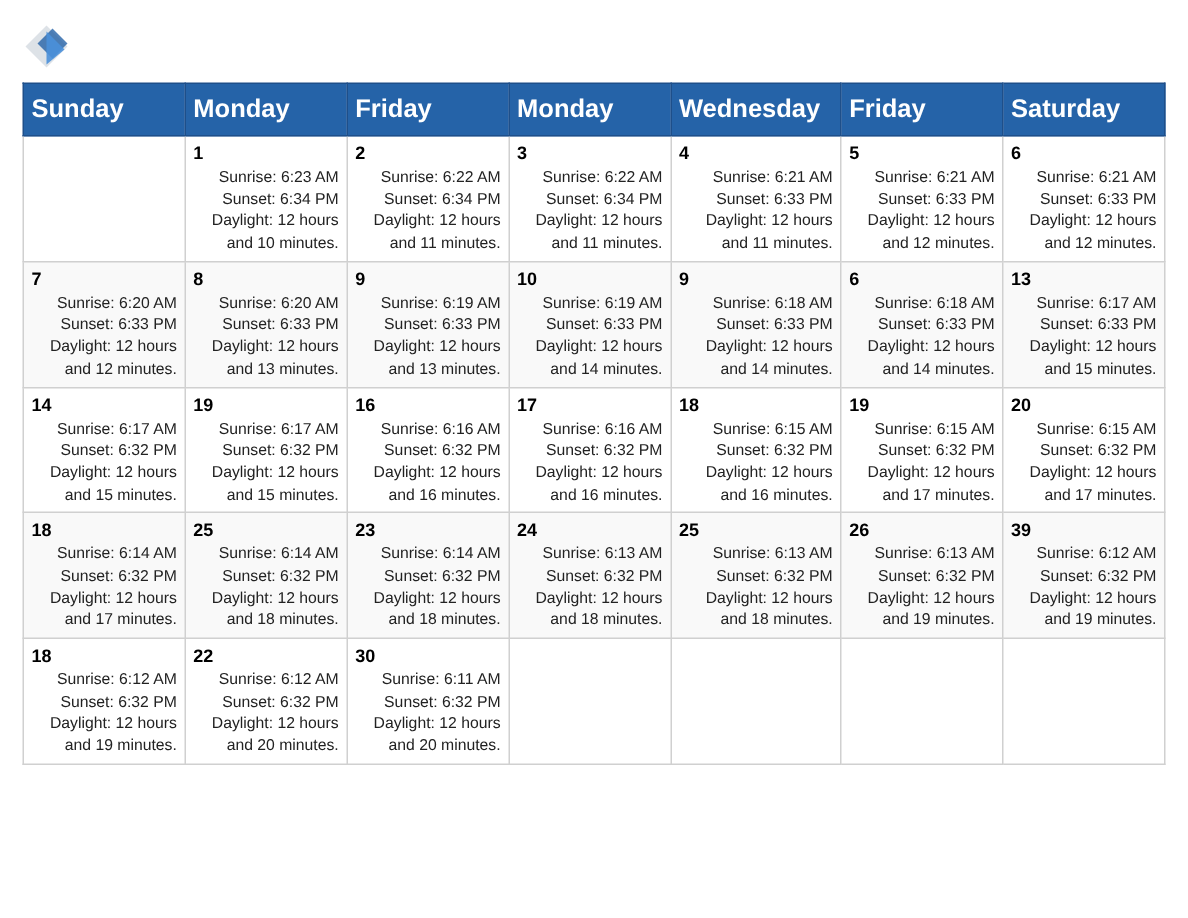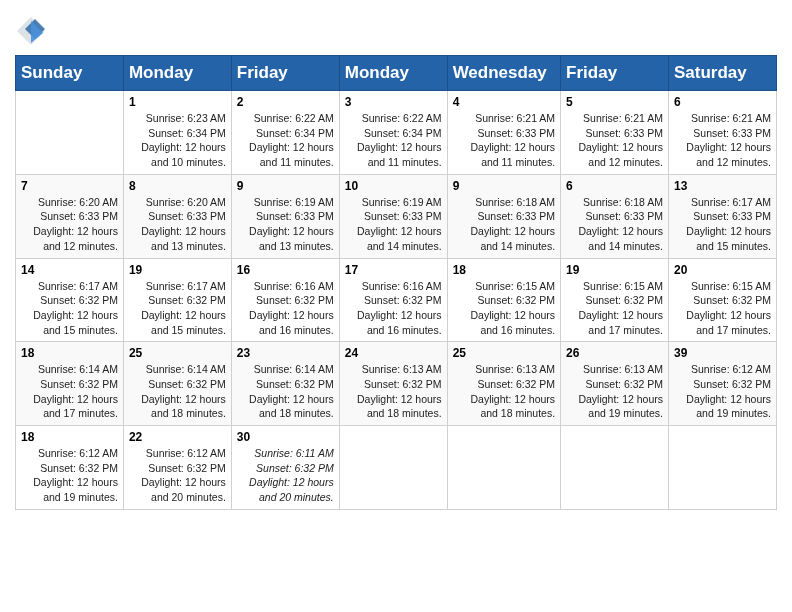--- a/index.html
+++ b/index.html
@@ -330,21 +330,21 @@
         </td>
         <td>
           <span class="day-num">22</span>
           <div class="cell-content" style="white-space: pre-line;">Sunrise: 6:12 AM
 Sunset: 6:32 PM
 Daylight: 12 hours
 and 20 minutes.</div>
         </td>
         <td>
           <span class="day-num">30</span>
-          <div class="cell-content" style="white-space: pre-line; font-style: italic;">Sunrise: 6:11 AM
+          <div class="cell-content" style="white-space: pre-line;">Sunrise: 6:11 AM
 Sunset: 6:32 PM
 Daylight: 12 hours
 and 20 minutes.</div>
         </td>
         <td></td>
         <td></td>
         <td></td>
         <td></td>
       </tr>
     </tbody>

